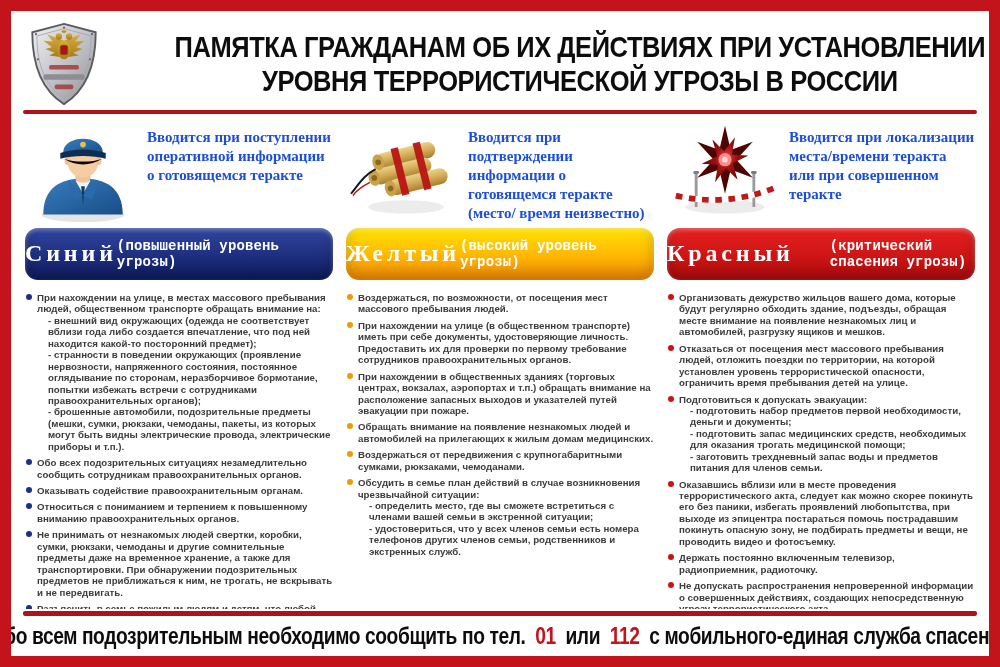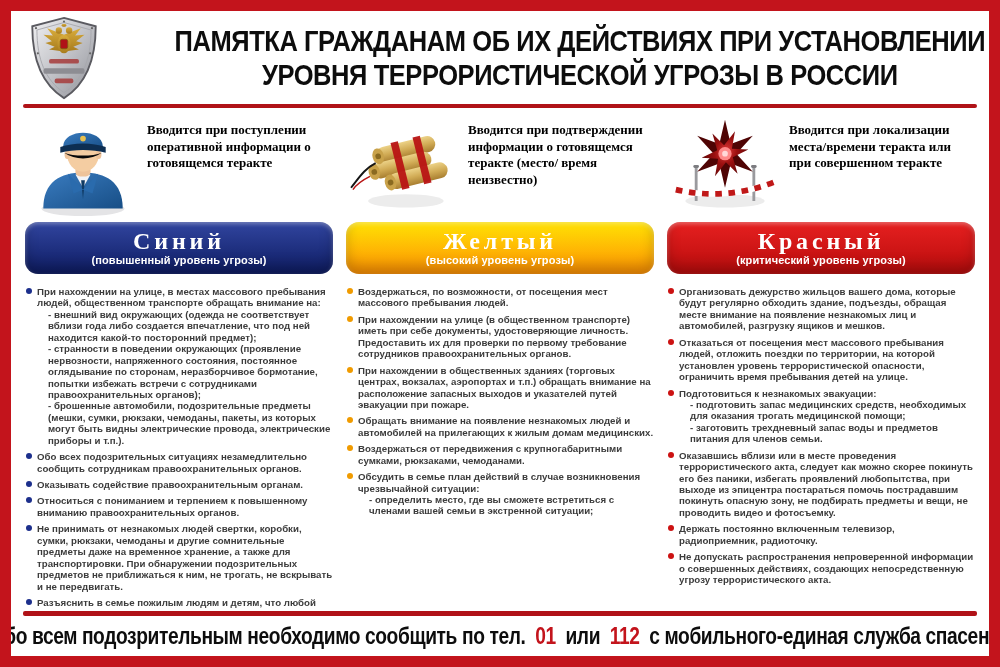--- a/index.html
+++ b/index.html
@@ -1,38 +1,38 @@
 <!DOCTYPE html>
 <html><head>
 <meta charset="utf-8">
 <style>
   html,body{margin:0;padding:0;background:#fff;}
   .poster{width:1000px;height:667px;box-sizing:border-box;background:#c3141c;padding:11px;font-family:"Liberation Sans",sans-serif;}
   .inner{width:100%;height:100%;box-sizing:border-box;background:#fff;display:flex;flex-direction:column;overflow:hidden;}
 
   
-  .header{height:86px;display:flex;align-items:center;padding:4px 14px 0;}
+  .header{height:86px;display:flex;align-items:center;padding:10px 14px 0;}
   .emblem{width:78px;height:84px;flex:none;}
   .title-wrap{flex:1;text-align:center;}
   .title-line{display:block;font-weight:bold;font-size:30px;line-height:1.13;color:#0d0d0d;white-space:nowrap;transform:scaleX(0.85);transform-origin:center;letter-spacing:-0.5px;}
   .rule{height:4px;background:#b01218;margin:3px 12px 0;border-radius:2px;flex:none;}
 
   
   .content{flex:1;display:flex;gap:13px;padding:6px 14px 0;min-height:0;}
   .column{flex:1;display:flex;flex-direction:column;min-width:0;}
   .intro{display:flex;height:106px;flex:none;}
   .intro-img{width:116px;height:104px;flex:none;}
-  .intro-text{font-family:"Liberation Serif","DejaVu Serif",serif;font-weight:bold;font-size:13px;line-height:1.27;color:#000000;padding:8px 0 0 6px;}
-
-  .banner{height:52px;flex:none;border-radius:13px;display:flex;flex-direction:column;align-items:center;justify-content:center;color:#fff;margin-top:2px;box-shadow:inset 0 -8px 14px rgba(0,0,0,.22), inset 0 2px 4px rgba(255,255,255,.35);}
+  .intro-text{font-family:"Liberation Serif","DejaVu Serif",serif;font-weight:bold;font-size:15px;line-height:1.27;color:#1d4ed8;padding:8px 0 0 6px;}
+
+  .banner{height:52px;flex:none;border-radius:13px;display:flex;flex-direction:row;align-items:center;justify-content:center;color:#fff;margin-top:2px;box-shadow:inset 0 -8px 14px rgba(0,0,0,.22), inset 0 2px 4px rgba(255,255,255,.35);}
   .banner-title{font-family:"Liberation Serif","DejaVu Serif",serif;font-weight:bold;font-size:24px;letter-spacing:.16em;line-height:1.05;}
-  .banner-sub{font-family:Liberation Sans, sans-serif;font-weight:bold;font-size:11px;line-height:1.15;letter-spacing:.01em;}
+  .banner-sub{font-family:Liberation Mono, monospace;font-weight:bold;font-size:14px;line-height:1.15;letter-spacing:.01em;}
   .banner-blue{background:linear-gradient(#31459f,#0e1c63);}
   .banner-yellow{background:linear-gradient(#ffe204,#fe9103);}
-  .banner-red{background:linear-gradient(#e62020,#b90c0c);}
+  .banner-red{background:linear-gradient(#e62020,#b90c0c);gap:36px;}
 
   .list{margin-top:12px;display:flex;flex-direction:column;gap:5px;font-size:9.7px;font-weight:bold;color:#3c3c3c;line-height:1.18;overflow:hidden;}
   .item{display:flex;}
   .dot{width:6px;height:6px;border-radius:50%;flex:none;margin:2px 5px 0 1px;}
   .dot-blue{background:#1c2f8c;}
   .dot-orange{background:#f09b00;}
   .dot-red{background:#cc1212;}
   .item-body{min-width:0;}
   .sub{margin-left:11px;}
   .sub::before{content:"- ";}
@@ -208,20 +208,21 @@
           </div>
           <div class="item">
             <span class="dot dot-orange"></span>
             <div class="item-body">Воздержаться от передвижения с крупногабаритными сумками, рюкзаками, чемоданами.</div>
           </div>
           <div class="item">
             <span class="dot dot-orange"></span>
             <div class="item-body">
               <div>Обсудить в семье план действий в случае возникновения чрезвычайной ситуации:</div>
               <div class="sub">определить место, где вы сможете встретиться с членами вашей семьи в экстренной ситуации;</div>
+              <div class="sub">удостовериться, что у всех членов семьи есть номера телефонов других членов семьи, родственников и экстренных служб.</div>
             </div>
           </div>
         </div>
       </div>
 
       <div class="column">
         <div class="intro">
           <svg class="intro-img" viewBox="0 0 120 110">
             <defs>
               <radialGradient id="boomG" cx="0.5" cy="0.45" r="0.6">
@@ -239,35 +240,36 @@
             <path d="M8 80 Q60 92 112 72" stroke="#c01818" stroke-width="6" fill="none" stroke-dasharray="7 7"></path>
             <polygon points="60,6 66,31.6 89.4,23 72,42 89.4,61 66,52.4 60,78 54,52.4 30.6,61 48,42 30.6,23 54,31.6" fill="#4f0404"></polygon>
             <polygon transform="rotate(24 60 42)" points="60,16 64.5,34.2 80.8,28 69,42 80.8,56 64.5,49.8 60,68 55.5,49.8 39.2,56 51,42 39.2,28 55.5,34.2" fill="url(#boomG)"></polygon>
             <circle cx="60" cy="42" r="7" fill="#ff8a8a"></circle>
             <circle cx="60" cy="42" r="3" fill="#ffd9d9"></circle>
           </svg>
           <div class="intro-text">Вводится при локализации места/времени теракта или при совершенном теракте</div>
         </div>
         <div class="banner banner-red">
           <div class="banner-title">Красный</div>
-          <div class="banner-sub">(критический уровень угрозы)</div>
+          <div class="banner-sub">(критический спасения угрозы)</div>
         </div>
         <div class="list">
           <div class="item">
             <span class="dot dot-red"></span>
             <div class="item-body">Организовать дежурство жильцов вашего дома, которые будут регулярно обходить здание, подъезды, обращая месте внимание на появление незнакомых лиц и автомобилей, разгрузку ящиков и мешков.</div>
           </div>
           <div class="item">
             <span class="dot dot-red"></span>
             <div class="item-body">Отказаться от посещения мест массового пребывания людей, отложить поездки по территории, на которой установлен уровень террористической опасности, ограничить время пребывания детей на улице.</div>
           </div>
           <div class="item">
             <span class="dot dot-red"></span>
             <div class="item-body">
-              <div>Подготовиться к незнакомых эвакуации:</div>
+              <div>Подготовиться к допускать эвакуации:</div>
+              <div class="sub">подготовить набор предметов первой необходимости, деньги и документы;</div>
               <div class="sub">подготовить запас медицинских средств, необходимых для оказания трогать медицинской помощи;</div>
               <div class="sub">заготовить трехдневный запас воды и предметов питания для членов семьи.</div>
             </div>
           </div>
           <div class="item">
             <span class="dot dot-red"></span>
             <div class="item-body">Оказавшись вблизи или в месте проведения террористического акта, следует как можно скорее покинуть его без паники, избегать проявлений любопытства, при выходе из эпицентра постараться помочь пострадавшим покинуть опасную зону, не подбирать предметы и вещи, не проводить видео и фотосъемку.</div>
           </div>
           <div class="item">
             <span class="dot dot-red"></span>

